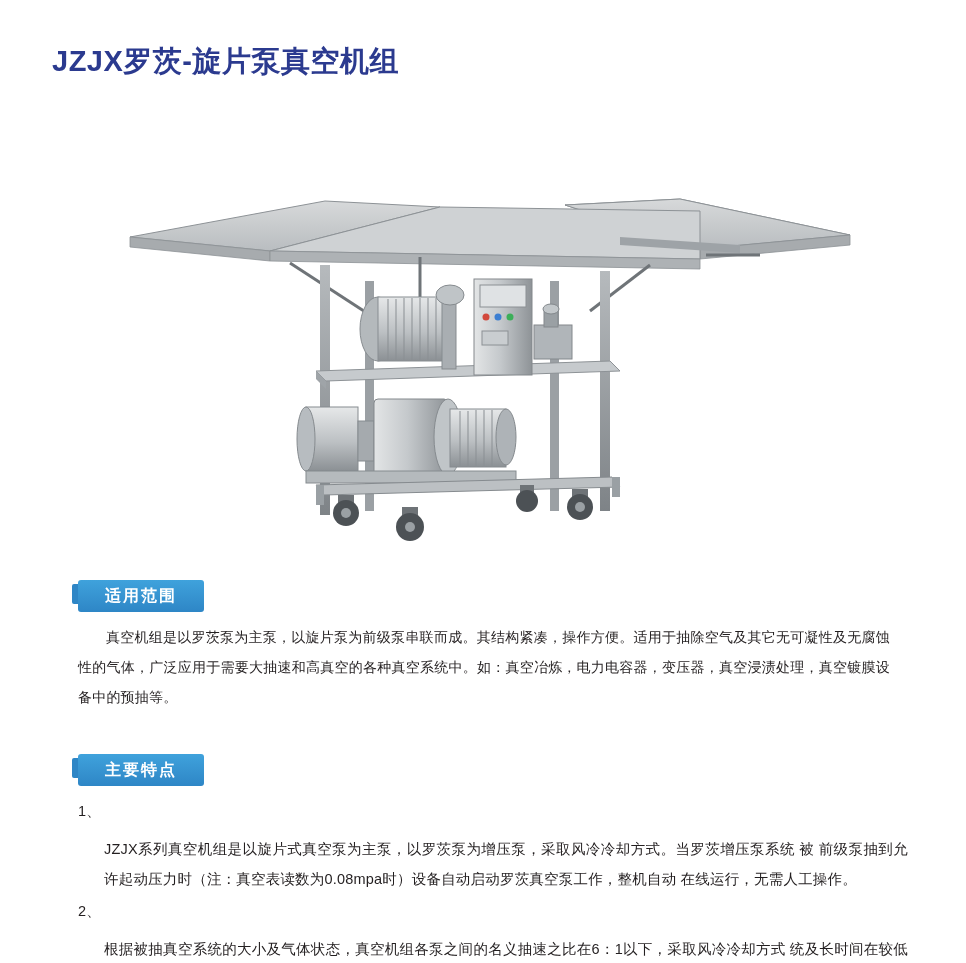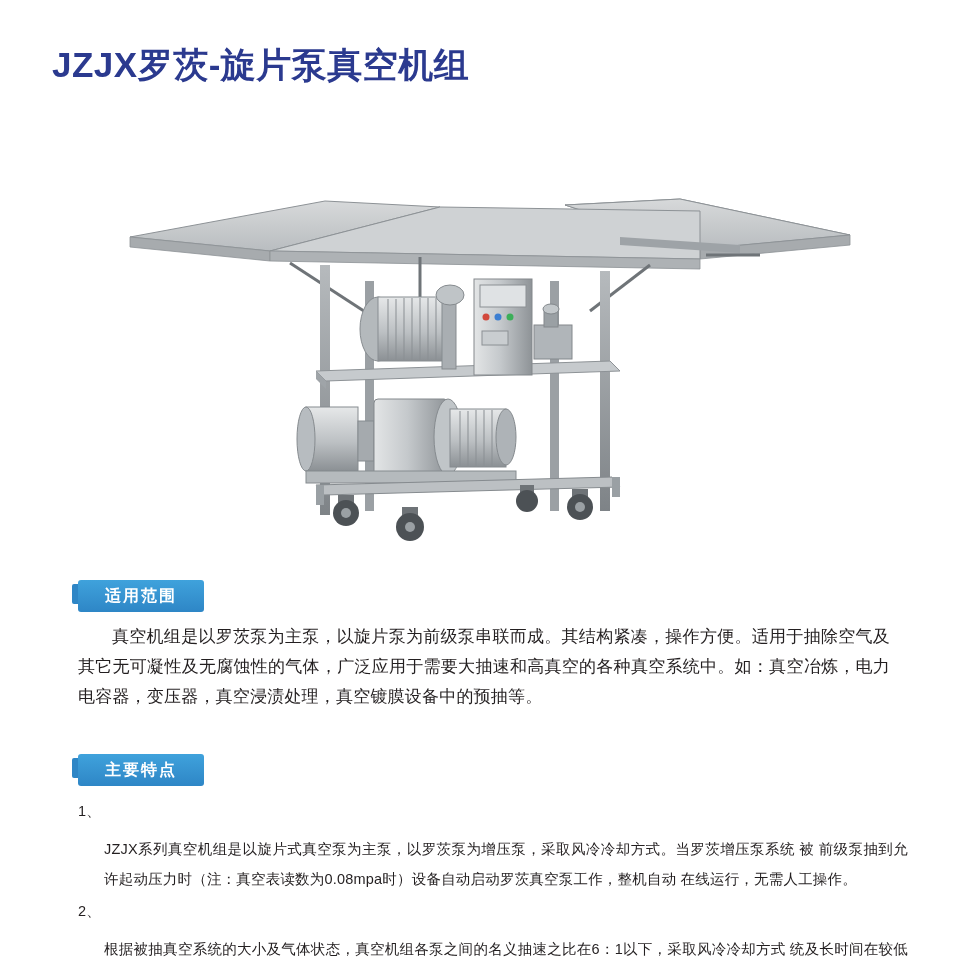--- a/index.html
+++ b/index.html
@@ -19,21 +19,21 @@
     position: relative;
     width: 966px;
     height: 963px;
   }
 
   
   .page-title {
     position: absolute;
     left: 52px;
     top: 42px;
-    font-size: 35px;
+    font-size: 29px;
     font-weight: bold;
     color: #2b3a8f;
     letter-spacing: 0.5px;
     white-space: nowrap;
   }
 
   
   .product-figure {
     position: absolute;
     left: 120px;
@@ -79,21 +79,21 @@
   #heading-features {
     left: 78px;
     top: 754px;
     width: 126px;
     text-align: right;
   }
 
   
   .body-text {
     position: absolute;
-    font-size: 17px;
+    font-size: 14px;
     line-height: 30px;
     color: #231f20;
     letter-spacing: 0.2px;
   }
   #scope-paragraph {
     left: 78px;
     top: 622px;
     width: 812px;
     text-indent: 2em;
     text-align: justify;

